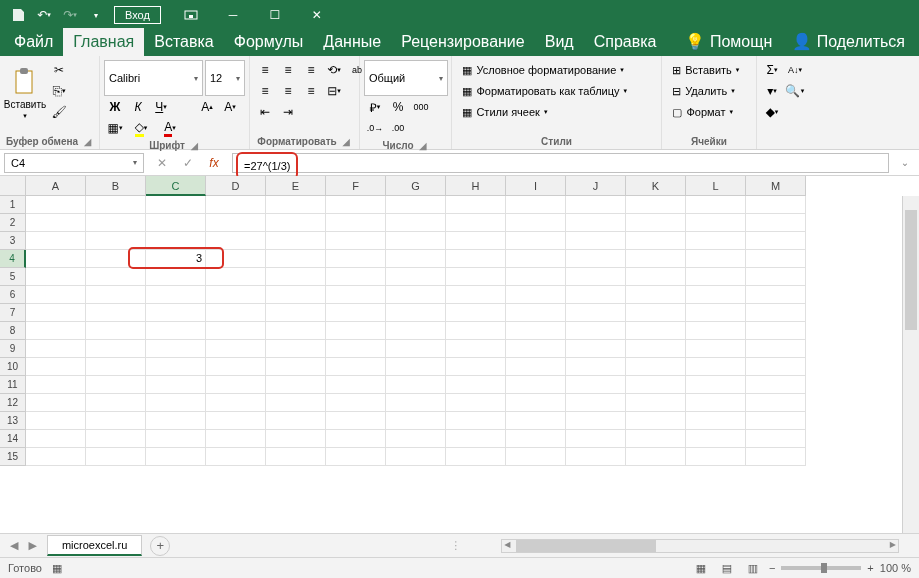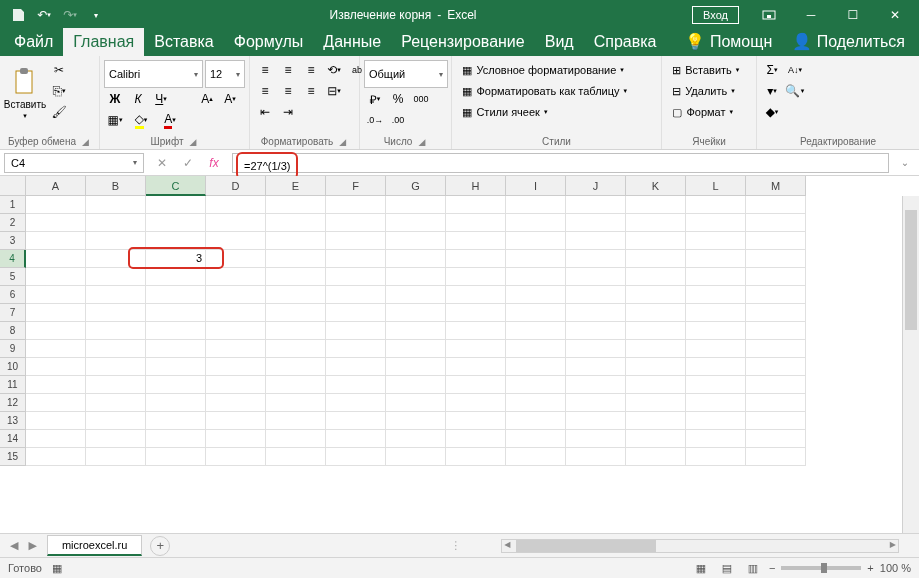--- a/index.html
+++ b/index.html
@@ -17,37 +17,37 @@
 
 .tabs { height: 26px; background: #217346; display: flex; align-items: flex-end; padding: 0 4px; font-size: 16px; }
 .tab { padding: 5px 10px; color: #fff; cursor: pointer; }
 .tab.active { background: #f3f3f3; color: #217346; }
 .tab-right { margin-left: auto; display: flex; margin-top: 48px; }
 
 
 .ribbon { height: 94px; background: #f3f3f3; border-bottom: 1px solid #d4d4d4; display: flex; }
 .group { border-right: 1px solid #e0e0e0; display: flex; flex-direction: column; padding: 2px 4px 0; }
 .group-content { flex: 1; display: flex; align-items: flex-start; gap: 2px; padding-top: 2px; }
-.group-label { text-align: center; font-size: 10px; color: #666; padding: 2px 0; display: flex; justify-content: center; align-items: center; gap: 4px; }
+.group-label { text-align: center; font-size: 10px; color: #666; padding: 2px 0; display: flex; justify-content: center; align-items: center; gap: 4px; font-weight: bold; }
 .dlg-launcher { font-size: 9px; color: #888; cursor: pointer; padding: 0 2px; }
 .rbn-btn { display: flex; align-items: center; justify-content: center; cursor: pointer; border-radius: 2px; }
 .big-btn { flex-direction: column; width: 42px; height: 66px; font-size: 10px; gap: 2px; }
 .col3 { display: flex; flex-direction: column; gap: 1px; }
 .row3 { display: flex; gap: 1px; }
 .sm-btn { width: 22px; height: 20px; display: flex; align-items: center; justify-content: center; font-size: 12px; cursor: pointer; }
-.combo { height: 28px; border: 1px solid #c0c0c0; background: #fff; display: flex; align-items: center; padding: 0 4px; font-size: 11px; position: relative; }
+.combo { height: 36px; border: 1px solid #c0c0c0; background: #fff; display: flex; align-items: center; padding: 0 4px; font-size: 11px; position: relative; }
 .combo-arrow { margin-left: auto; font-size: 8px; color: #666; }
 .wide-btn { display: flex; align-items: center; gap: 4px; padding: 0 6px; height: 20px; font-size: 11px; cursor: pointer; }
 
 
 .fbar-wrap { height: 26px; border-bottom: 1px solid #d4d4d4; display: flex; align-items: center; padding: 2px 4px; gap: 6px; background: #fff; }
 .namebox { width: 140px; height: 20px; border: 1px solid #c0c0c0; display: flex; align-items: center; padding: 0 6px; font-size: 11px; }
 .fbar-btns { display: flex; gap: 2px; align-items: center; }
 .fbar-btn { width: 24px; height: 20px; display: flex; align-items: center; justify-content: center; font-size: 12px; color: #999; cursor: pointer; }
-.fx-label { font-style: italic; font-size: 12px; color: #ec4899; }
+.fx-label { font-style: italic; font-size: 12px; color: #c2410c; }
 .formula-input { flex: 1; height: 20px; border: 1px solid #c0c0c0; padding: 0 6px; font-size: 11px; display: flex; align-items: center; position: relative; }
 .formula-highlight { position: absolute; left: 3px; top: -2px; border: 2.5px solid #d93025; border-radius: 6px; padding: 8px 6px; height: 28px; display: flex; align-items: center; }
 .fbar-expand { width: 20px; text-align: center; font-size: 10px; color: #888; cursor: pointer; }
 
 
 .grid-wrap { position: relative; }
 .corner { position: absolute; left: 0; top: 0; width: 26px; height: 20px; background: #f0f0f0; border-right: 1px solid #ccc; border-bottom: 1px solid #ccc; }
 .col-headers { position: absolute; left: 26px; top: 0; height: 20px; display: flex; }
 .col-h { width: 60px; height: 20px; background: #f0f0f0; border-right: 1px solid #ccc; border-bottom: 1px solid #ccc; text-align: center; font-size: 11px; line-height: 20px; color: #444; }
 .col-h.active { background: #d4e6d4; color: #217346; border-bottom: 2px solid #217346; }
@@ -87,25 +87,20 @@
 <div class="titlebar">
   <div class="qat">
     <div class="qat-btn">
         <svg width="14" height="14" viewBox="0 0 14 14">
           <path fill="#fff" d="M2 1h8l3 3v9H2z M4 2h5v3H4z M4 8h6v4H4z" opacity="0.9"></path>
         </svg>
       </div>
     <div class="qat-btn">↶<span style="font-size:7px">▾</span></div>
     <div class="qat-btn" style="opacity:0.5">↷<span style="font-size:7px">▾</span></div>
     <div class="qat-btn" style="font-size:8px">▾</div>
-  </div>
-  <div class="title-center">
-    <span>Извлечение корня</span>
-    <span>-</span>
-    <span>Excel</span>
   </div>
   <div class="title-right">
     <div class="login-btn">Вход</div>
     <div class="win-btn">
         <svg width="14" height="14">
           <rect x="1" y="3" width="12" height="8" fill="none" stroke="#fff"></rect>
           <rect x="5" y="7" width="4" height="3" fill="#fff"></rect>
         </svg>
       </div>
     <div class="win-btn">─</div>
@@ -299,23 +294,20 @@
         <div class="sm-btn" style="font-size:9px">A↓<span style="font-size:7px">▾</span></div>
       </div>
       <div class="row3">
         <div class="sm-btn">▾<span style="font-size:7px">▾</span></div>
         <div class="sm-btn">🔍<span style="font-size:7px">▾</span></div>
       </div>
       <div class="row3">
         <div class="sm-btn">◆<span style="font-size:7px">▾</span></div>
       </div>
     </div>
-    <div class="group-label">
-        <span>Редактирование</span>
-      </div>
   </div>
 </div>
 
 <div class="fbar-wrap">
   <div class="namebox">
       <span>C4</span>
       <span class="combo-arrow">▾</span>
     </div>
   <div class="fbar-btns">
     <div class="fbar-btn">✕</div>

